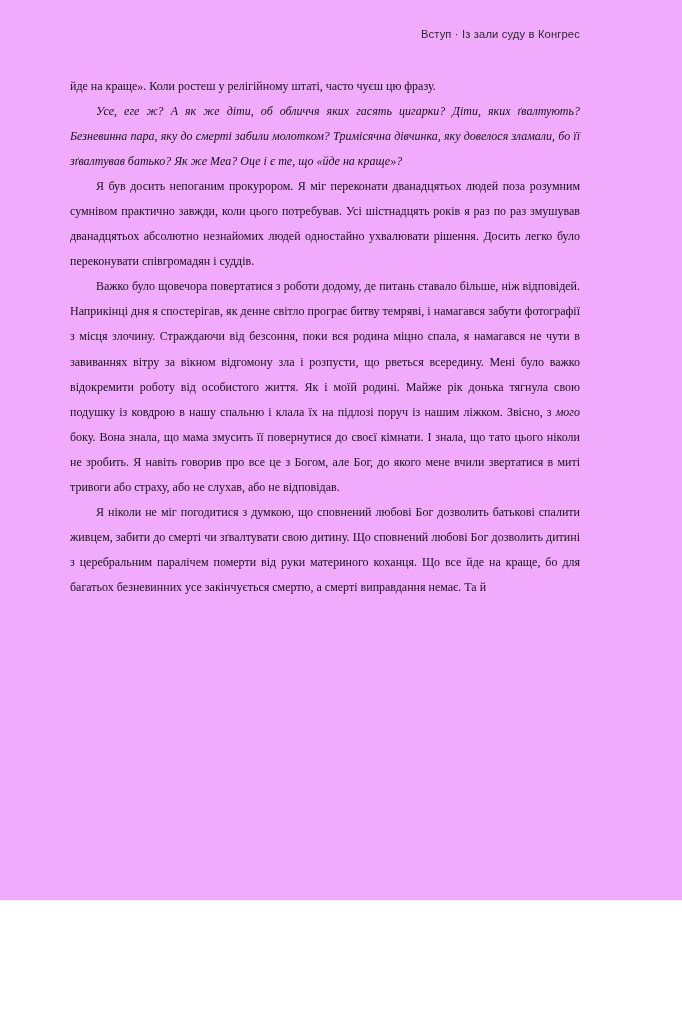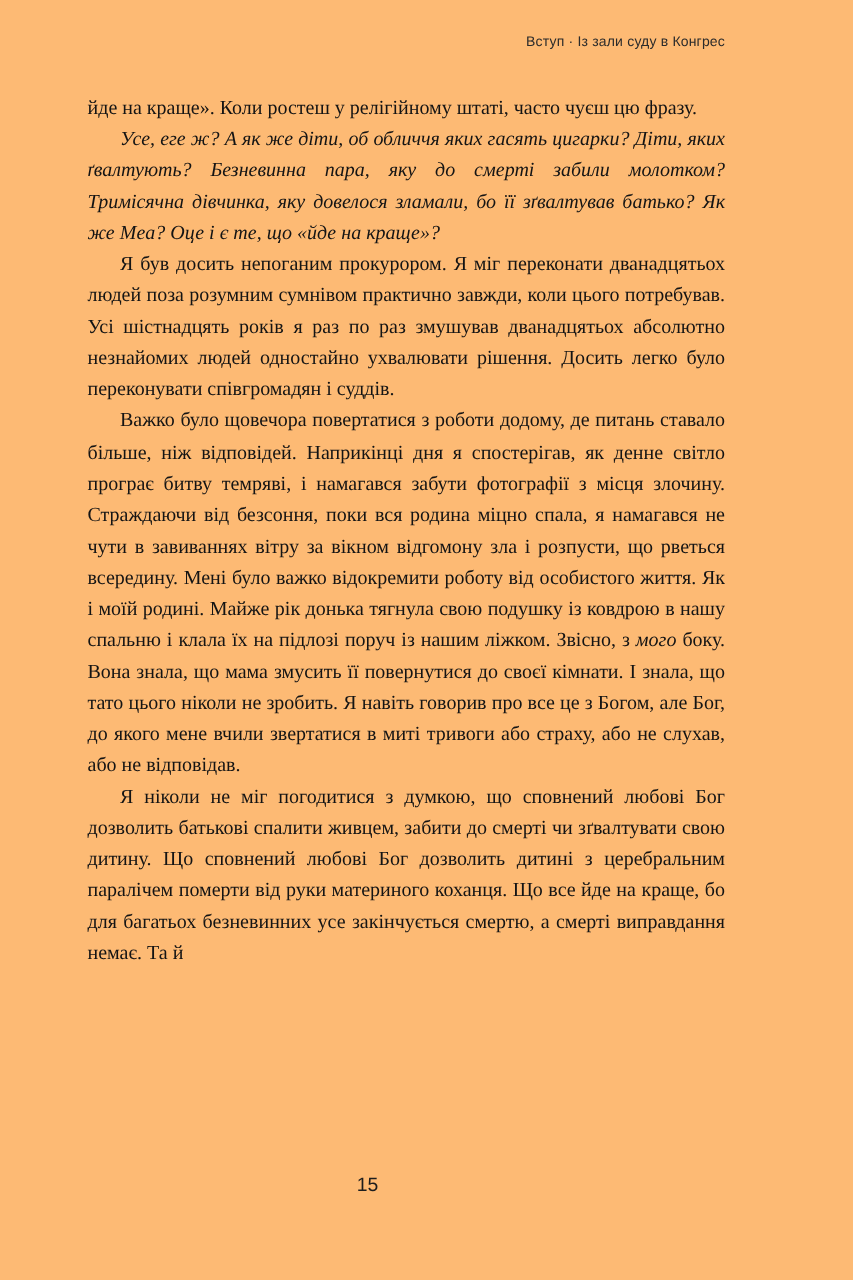--- a/index.html
+++ b/index.html
@@ -10,22 +10,22 @@
   }
 
   body {
     font-family: "Liberation Serif", "DejaVu Serif", serif;
     color: #1a1a1a;
   }
 
   .page {
     position: relative;
     width: 682px;
-    height: 1024px;
-    background: #fdba74;
+    height: 900px;
+    background: #f0abfc;
     overflow: hidden;
     box-sizing: border-box;
   }
 
   
   .running-head {
     position: absolute;
     left: 70px;
     top: 28px;
     width: 510px;
@@ -40,21 +40,21 @@
   
   .text-block {
     position: absolute;
     left: 70px;
     top: 74px;
     width: 510px;
   }
 
   .para {
     margin: 0;
-    font-size: 16px;
+    font-size: 12px;
     line-height: 25.05px;
     text-align: justify;
     text-justify: inter-word;
     hyphens: manual;
     color: #141414;
     -webkit-font-smoothing: antialiased;
   }
 
   .para.indent {
     text-indent: 26px;

